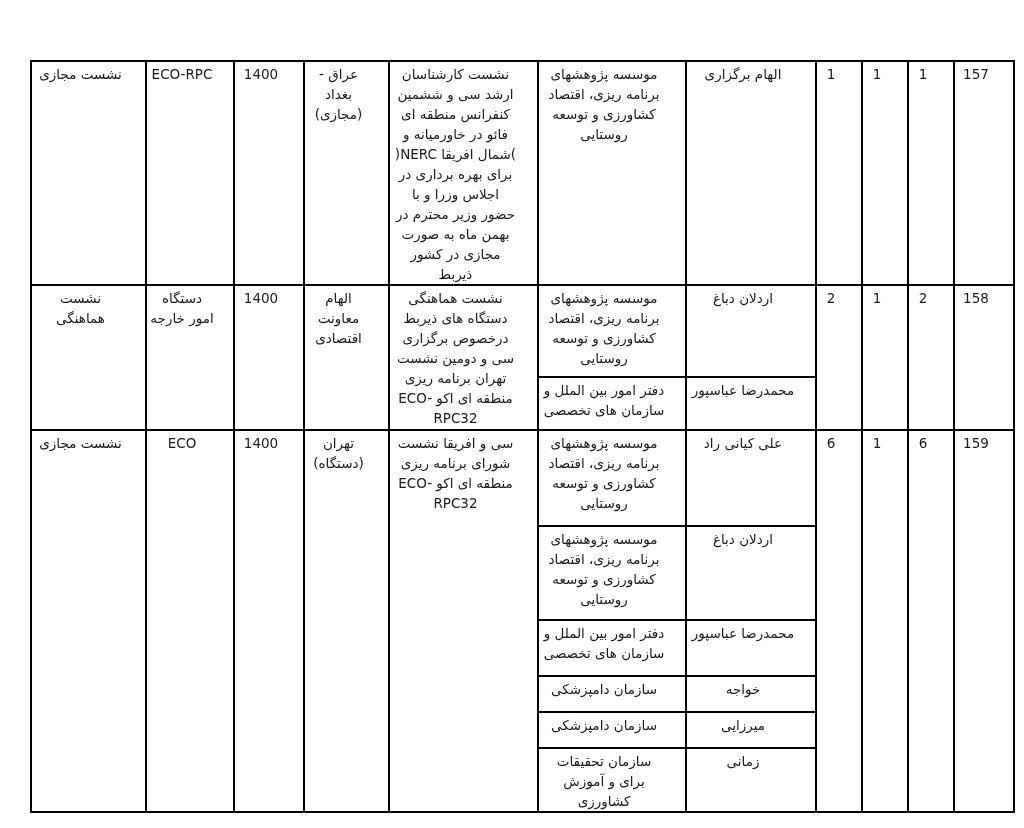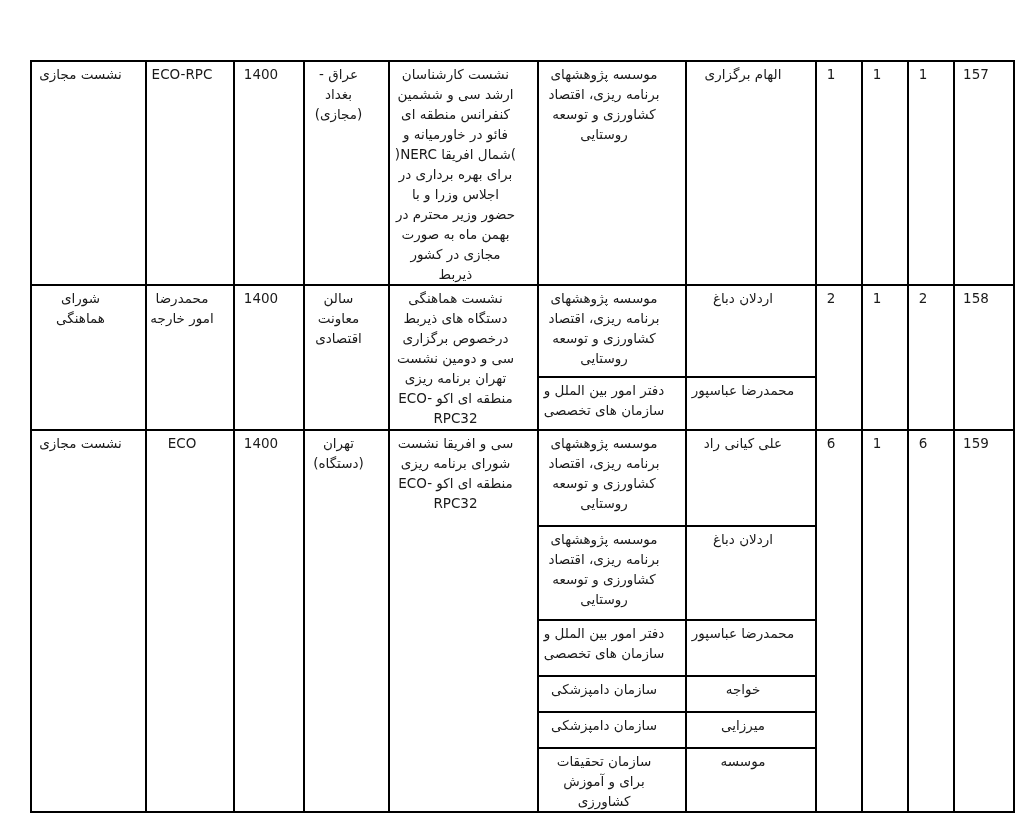--- a/index.html
+++ b/index.html
@@ -77,24 +77,24 @@
       </tr>
 
       <tr style="height:92px">
         <td rowspan="2">158</td>
         <td rowspan="2">2</td>
         <td rowspan="2">1</td>
         <td rowspan="2">2</td>
         <td>اردلان دباغ</td>
         <td>موسسه پژوهشهای برنامه ریزی، اقتصاد کشاورزی و توسعه روستایی</td>
         <td rowspan="2">نشست هماهنگی دستگاه های ذیربط درخصوص برگزاری سی و دومین نشست تهران برنامه ریزی منطقه ای اکو ECO-RPC32</td>
-        <td rowspan="2">سالن معاونت اقتصادی</td>
+        <td rowspan="2">الهام معاونت اقتصادی</td>
         <td rowspan="2">1400</td>
-        <td rowspan="2">محمدرضا امور خارجه</td>
-        <td rowspan="2">شورای هماهنگی</td>
+        <td rowspan="2">دستگاه امور خارجه</td>
+        <td rowspan="2">نشست هماهنگی</td>
       </tr>
 
       <tr style="height:53px">
         <td>محمدرضا عباسپور</td>
         <td>دفتر امور بین الملل و سازمان های تخصصی</td>
       </tr>
 
       <tr style="height:96px">
         <td rowspan="6">159</td>
         <td rowspan="6">6</td>
@@ -119,19 +119,19 @@
       </tr>
       <tr style="height:36px">
         <td>خواجه</td>
         <td>سازمان دامپزشکی</td>
       </tr>
       <tr style="height:36px">
         <td>میرزایی</td>
         <td>سازمان دامپزشکی</td>
       </tr>
       <tr style="height:58px">
-        <td>موسسه</td>
+        <td>زمانی</td>
         <td>سازمان تحقیقات برای و آموزش کشاورزی</td>
       </tr>
     </tbody>
       </table>
   </div>
 </div>
 
 </body></html>

